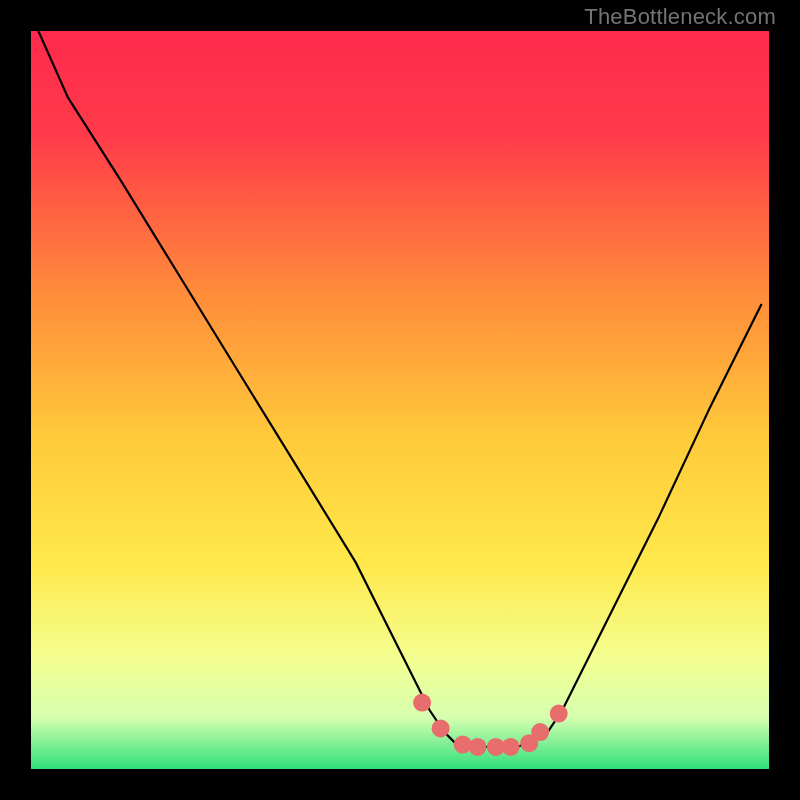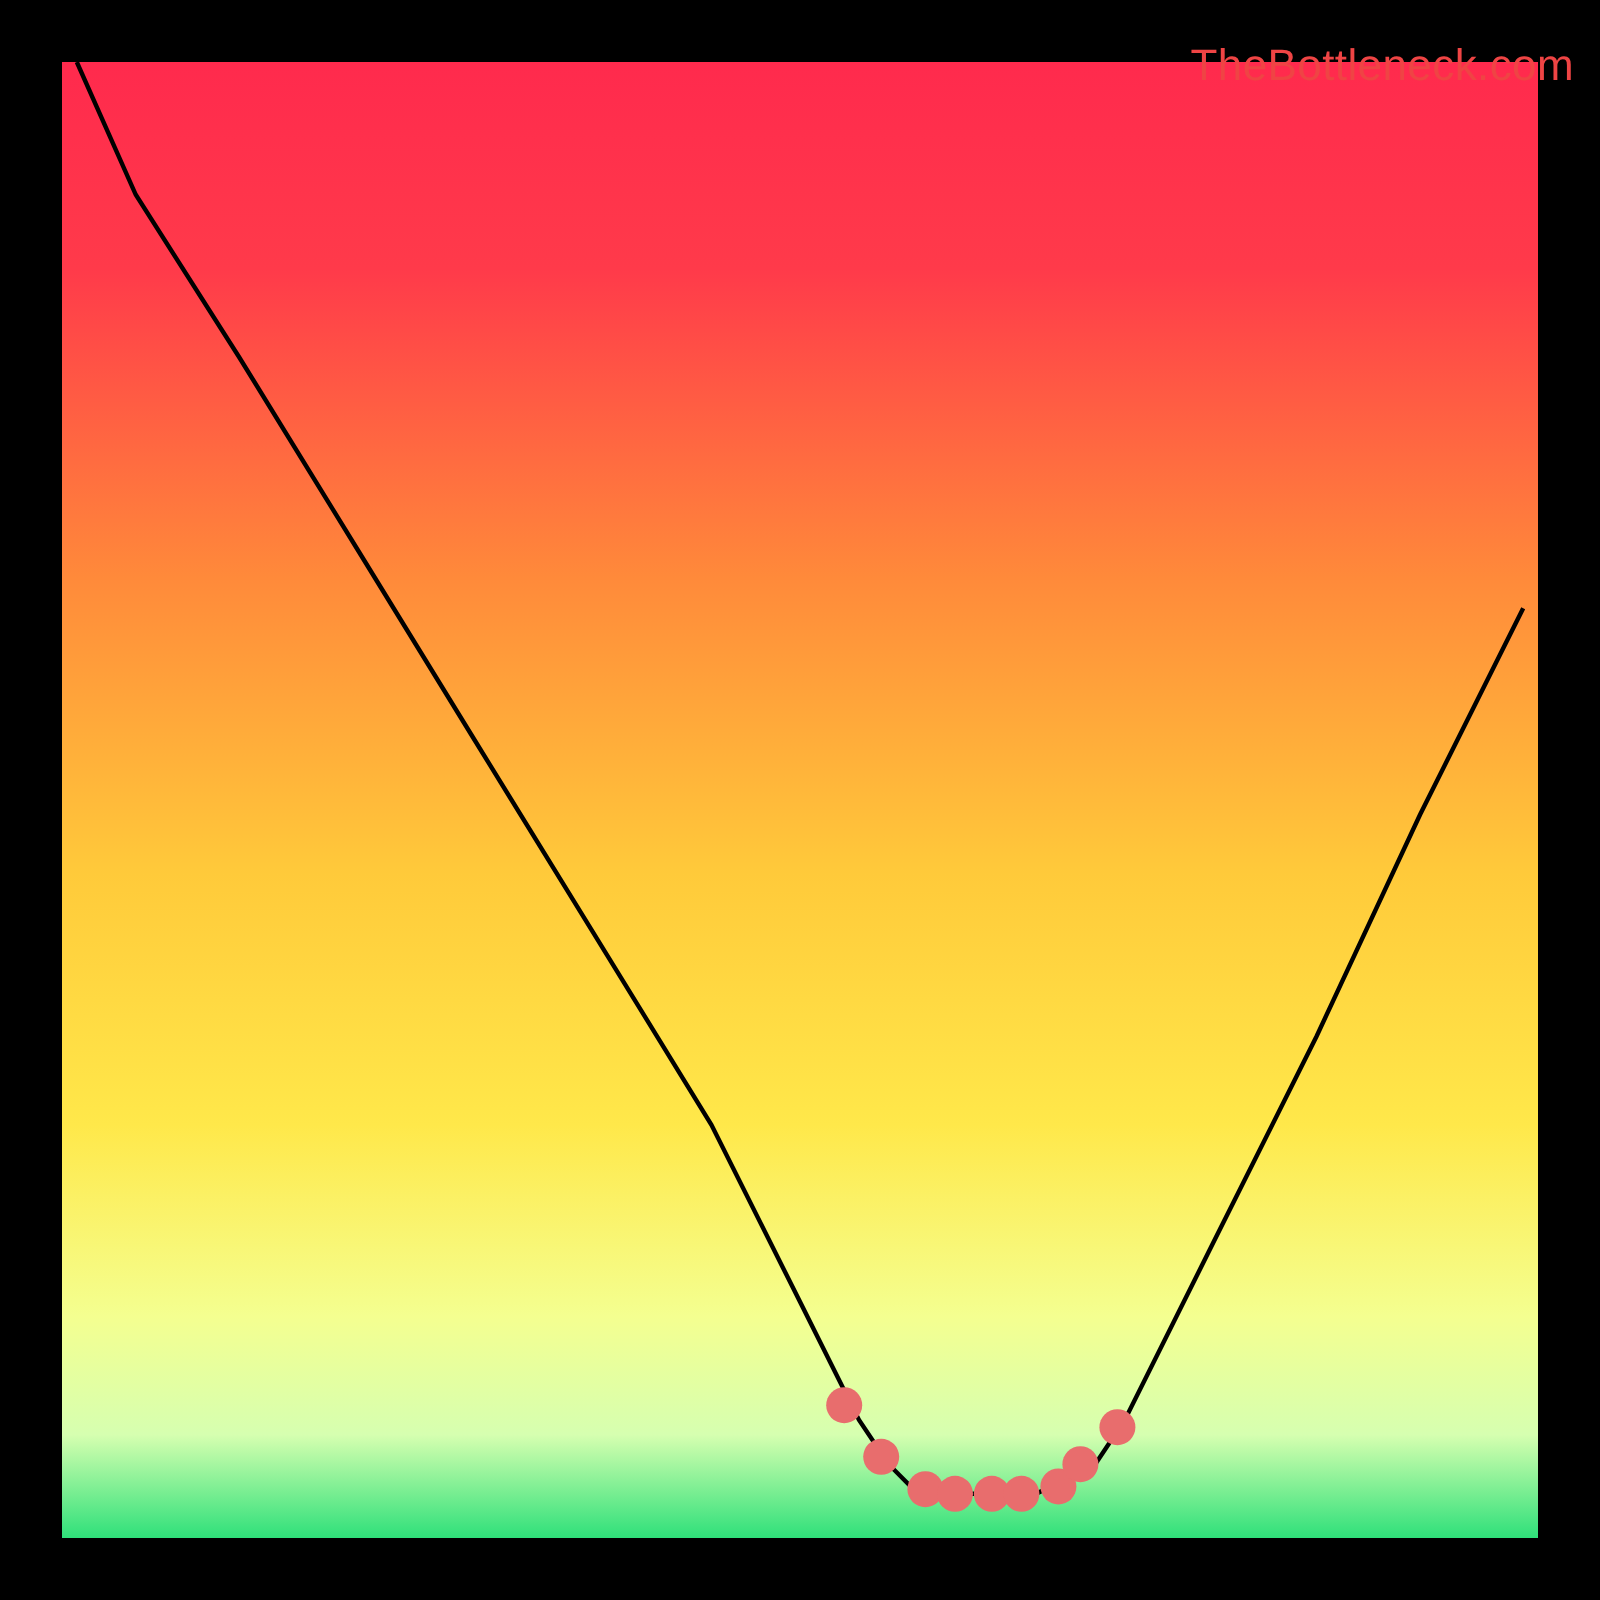--- a/index.html
+++ b/index.html
@@ -12,27 +12,26 @@
     font-family: Arial, sans-serif;
   }
   .container {
     position: relative;
     width: 800px;
     height: 800px;
   }
   .watermark {
     position: absolute;
     top: 4px;
-    right: 13px;
+    right: 24px;
     font-size: 22px;
     font-weight: 500;
-    color: #ef4444;
+    color: #737373;
     letter-spacing: 0.2px;
     z-index: 5;
-    margin-top: 16px;
   }
   svg {
     display: block;
   }
 </style>
 </head>
 <body>
 
 <div class="container">
   <div class="watermark">TheBottleneck.com</div>

